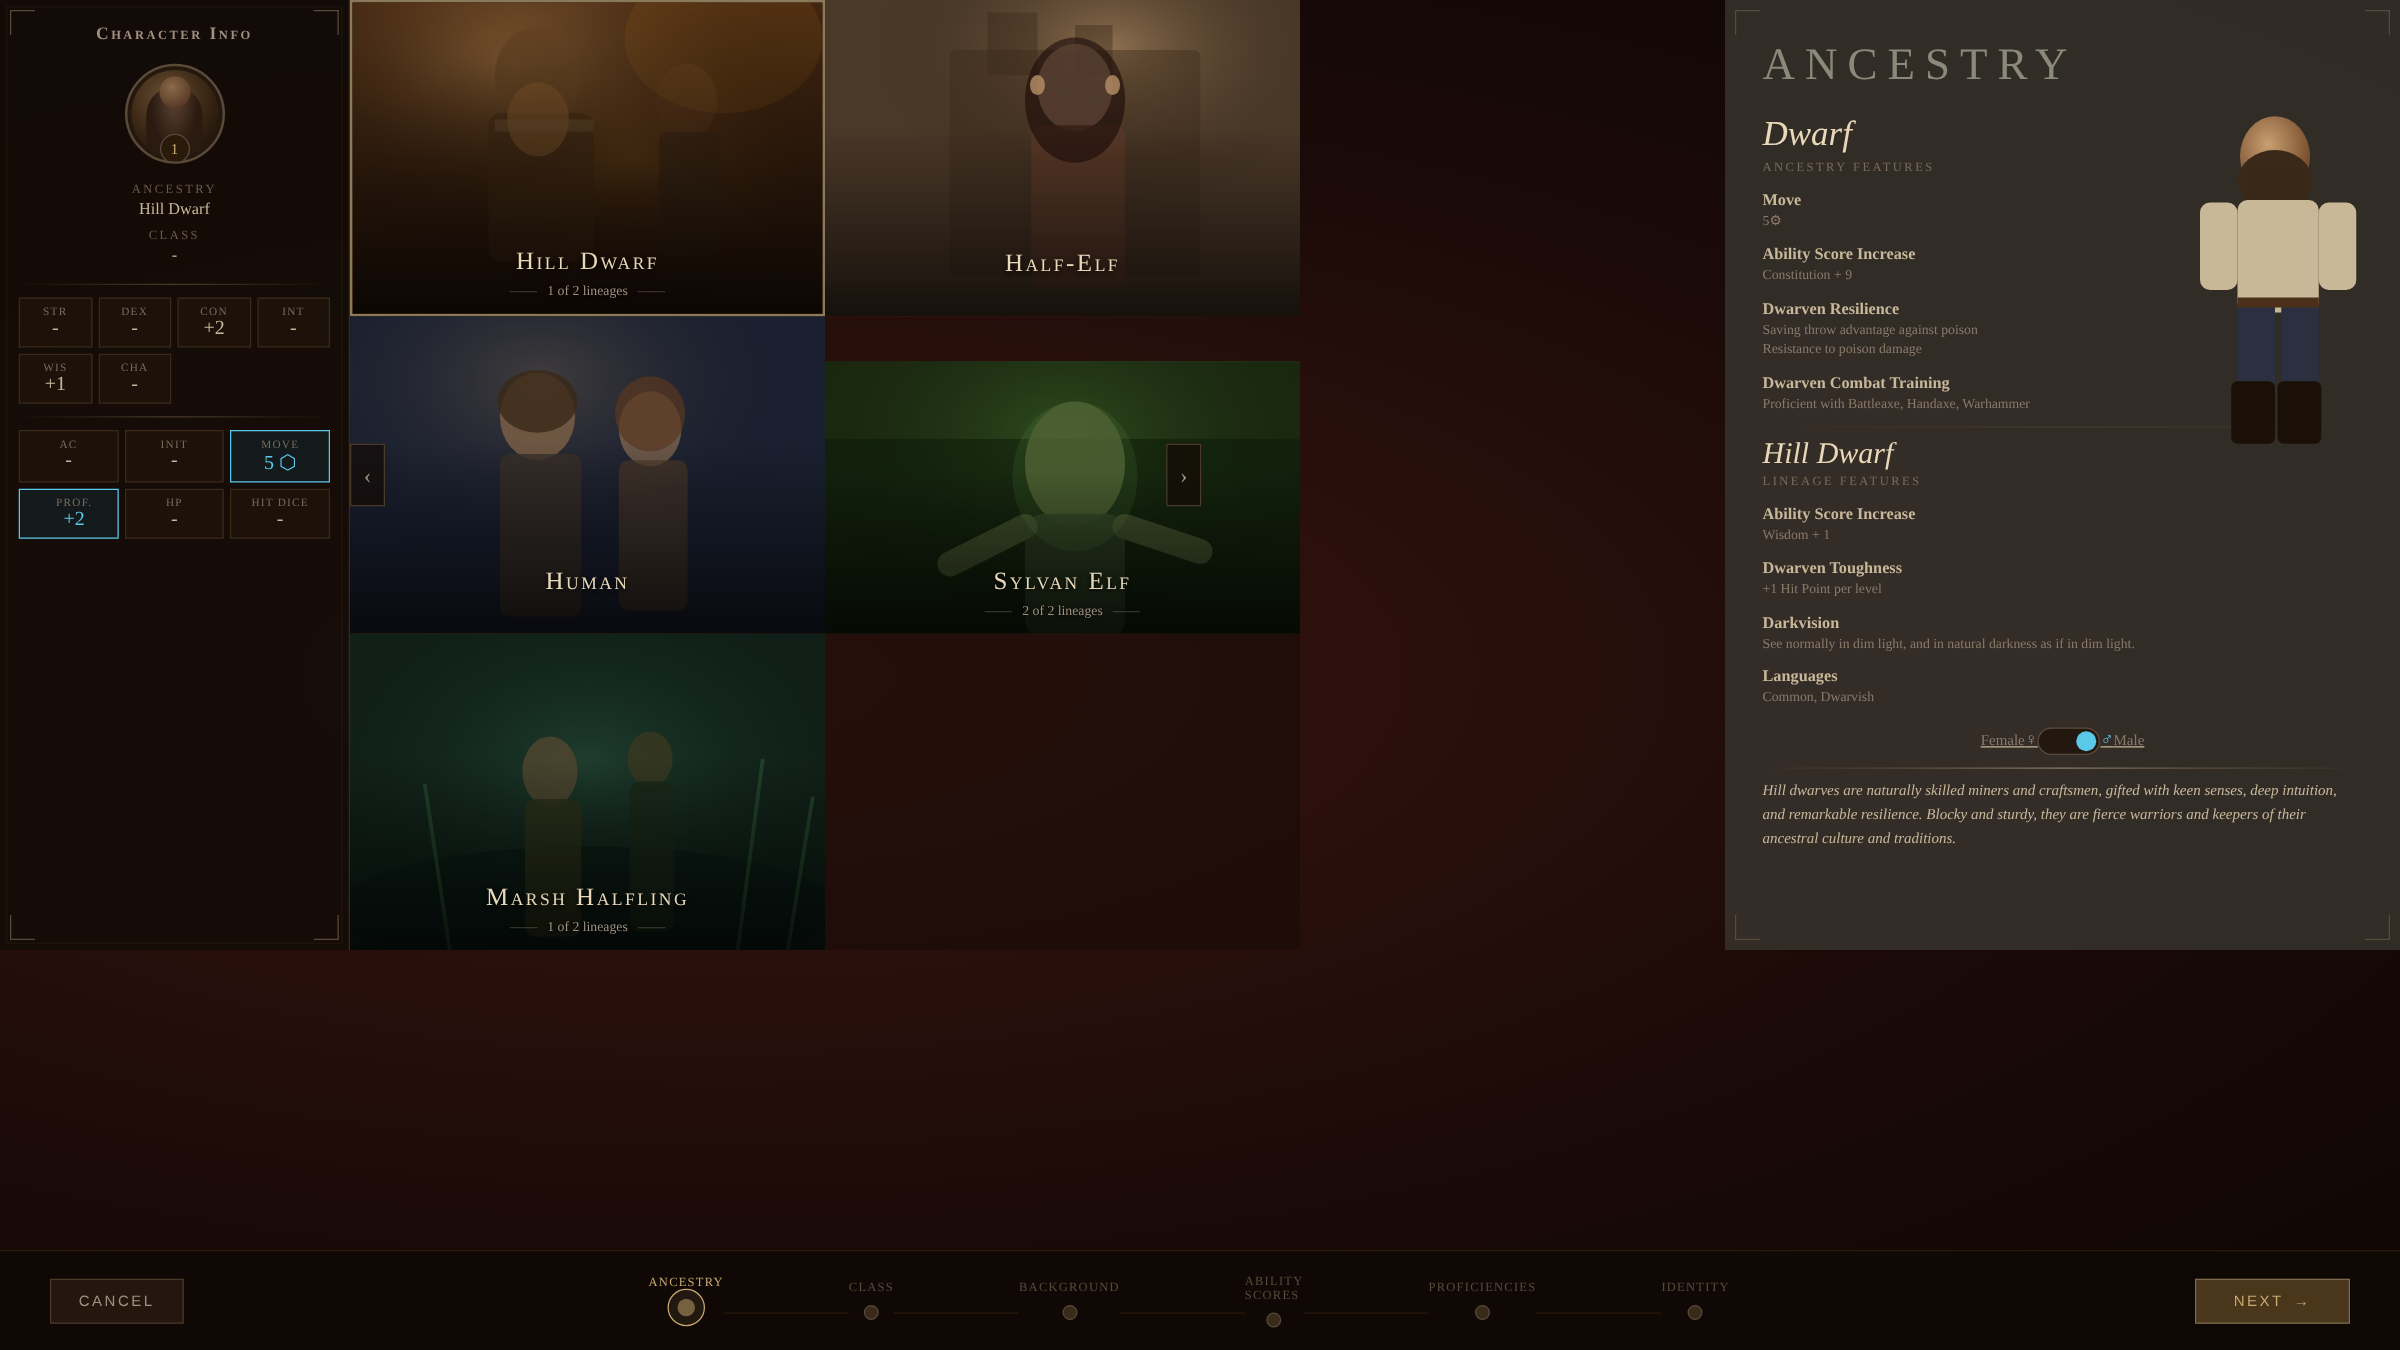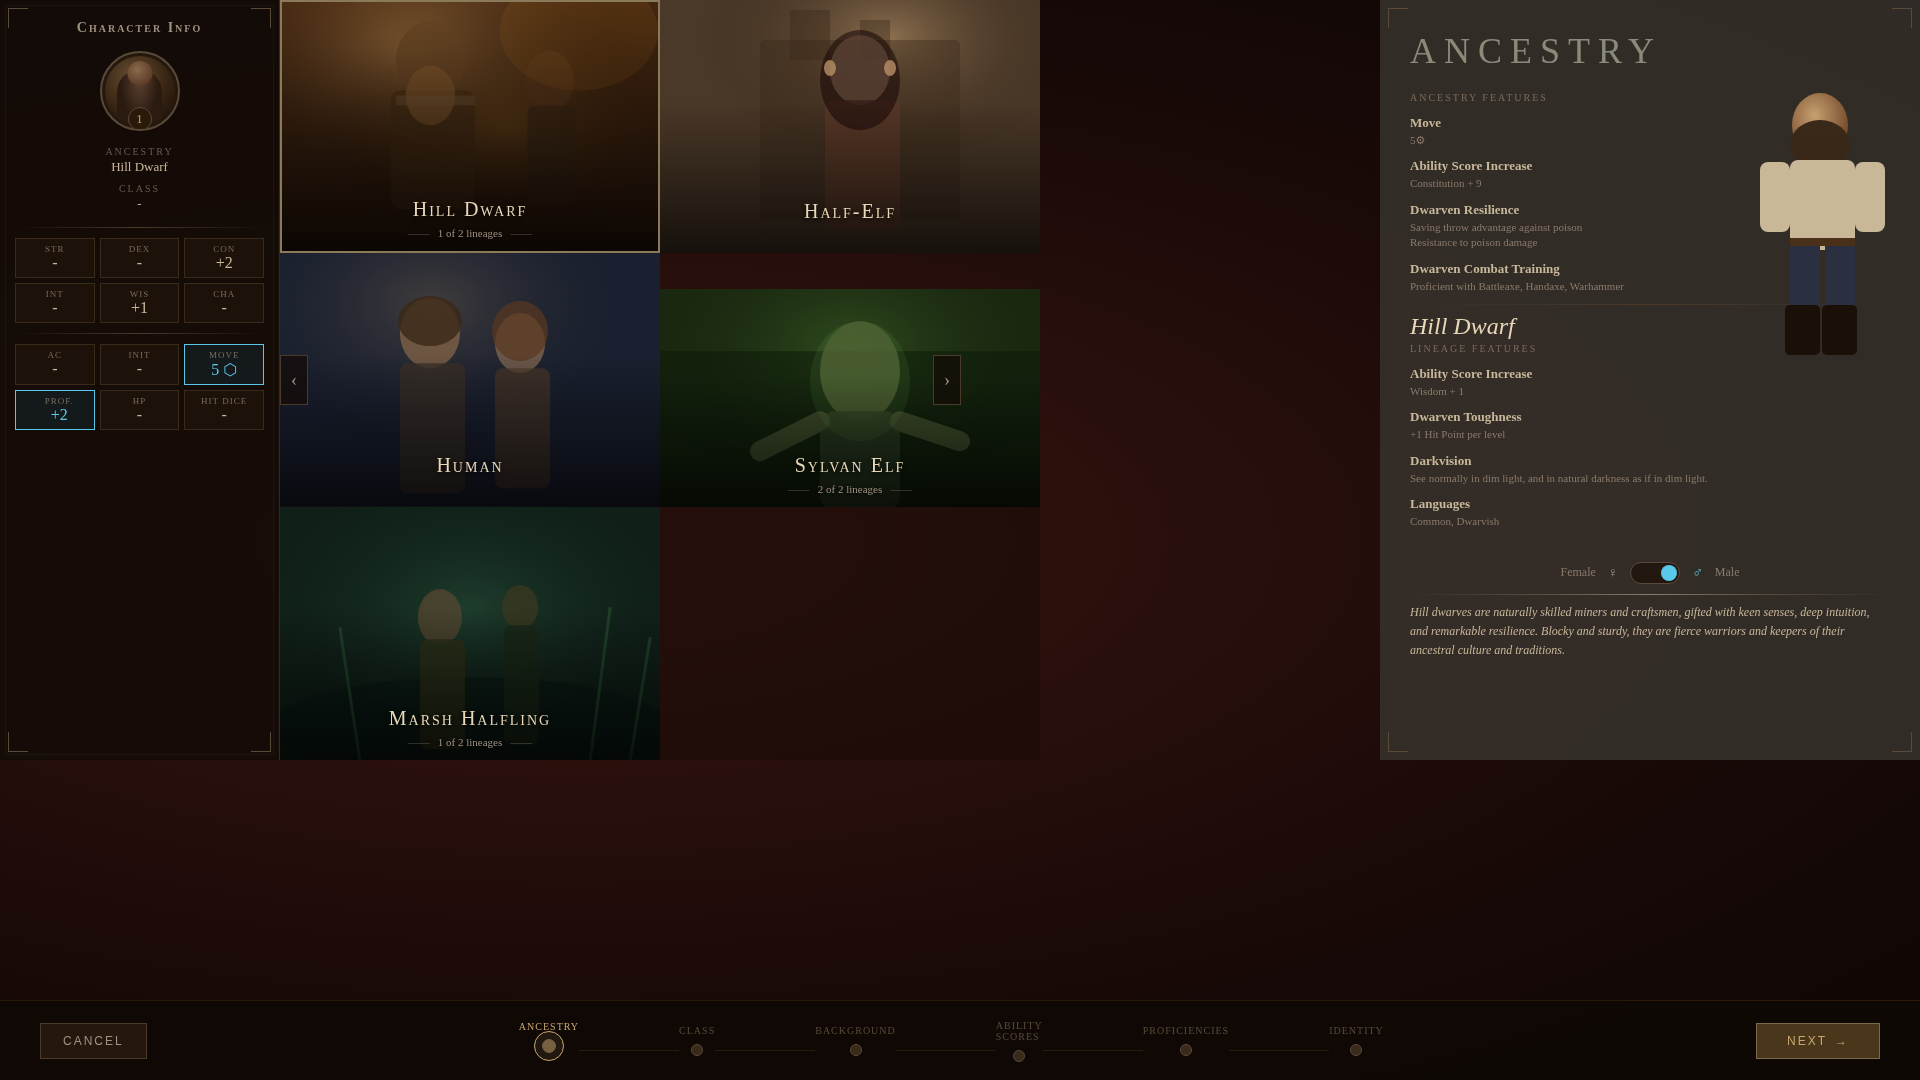--- a/index.html
+++ b/index.html
@@ -110,21 +110,21 @@
     }
 
     .divider {
       height: 1px;
       background: linear-gradient(to right, transparent, #4a3a2a, transparent);
       margin: 10px 0;
     }
 
     .stats-grid {
       display: grid;
-      grid-template-columns: repeat(3, 1fr);
+      grid-template-columns: repeat(4, 1fr);
       gap: 5px;
       margin-bottom: 8px;
     }
 
     .stat-box {
       background: rgba(30, 20, 10, 0.8);
       border: 1px solid #3a2a1a;
       text-align: center;
       padding: 5px 3px;
     }
@@ -387,22 +387,22 @@
       top: 80px;
       width: 160px;
       height: 280px;
     }
 
     
     .gender-selector {
       display: flex;
       align-items: center;
       justify-content: center;
-      gap: 12px;
-      margin: 32px 0 10px;
+      margin: 15px 0 10px;
+      text-decoration: underline;
     }
 
     .gender-label {
       font-size: 12px;
       color: #8a7a6a;
     }
 
     .gender-toggle {
       width: 50px;
       height: 22px;
@@ -909,20 +909,21 @@
       <rect x="20" y="82" width="30" height="70" rx="8" fill="#c8b898"></rect>
       <rect x="115" y="82" width="30" height="70" rx="8" fill="#c8b898"></rect>
 
       <rect x="50" y="158" width="65" height="8" fill="#4a3018"></rect>
     </svg>
   </div>
 
   <div style="width: 65%;">
     <div class="ancestry-header">ANCESTRY</div>
 
+    <div class="ancestry-race-name">Dwarf</div>
     <div class="section-label">ANCESTRY FEATURES</div>
 
     <div class="feature-name">Move</div>
     <div class="feature-desc">5⚙</div>
 
     <div class="feature-name">Ability Score Increase</div>
     <div class="feature-desc">Constitution + 9</div>
 
     <div class="feature-name">Dwarven Resilience</div>
     <div class="feature-desc">Saving throw advantage against poison<br>Resistance to poison damage</div>

